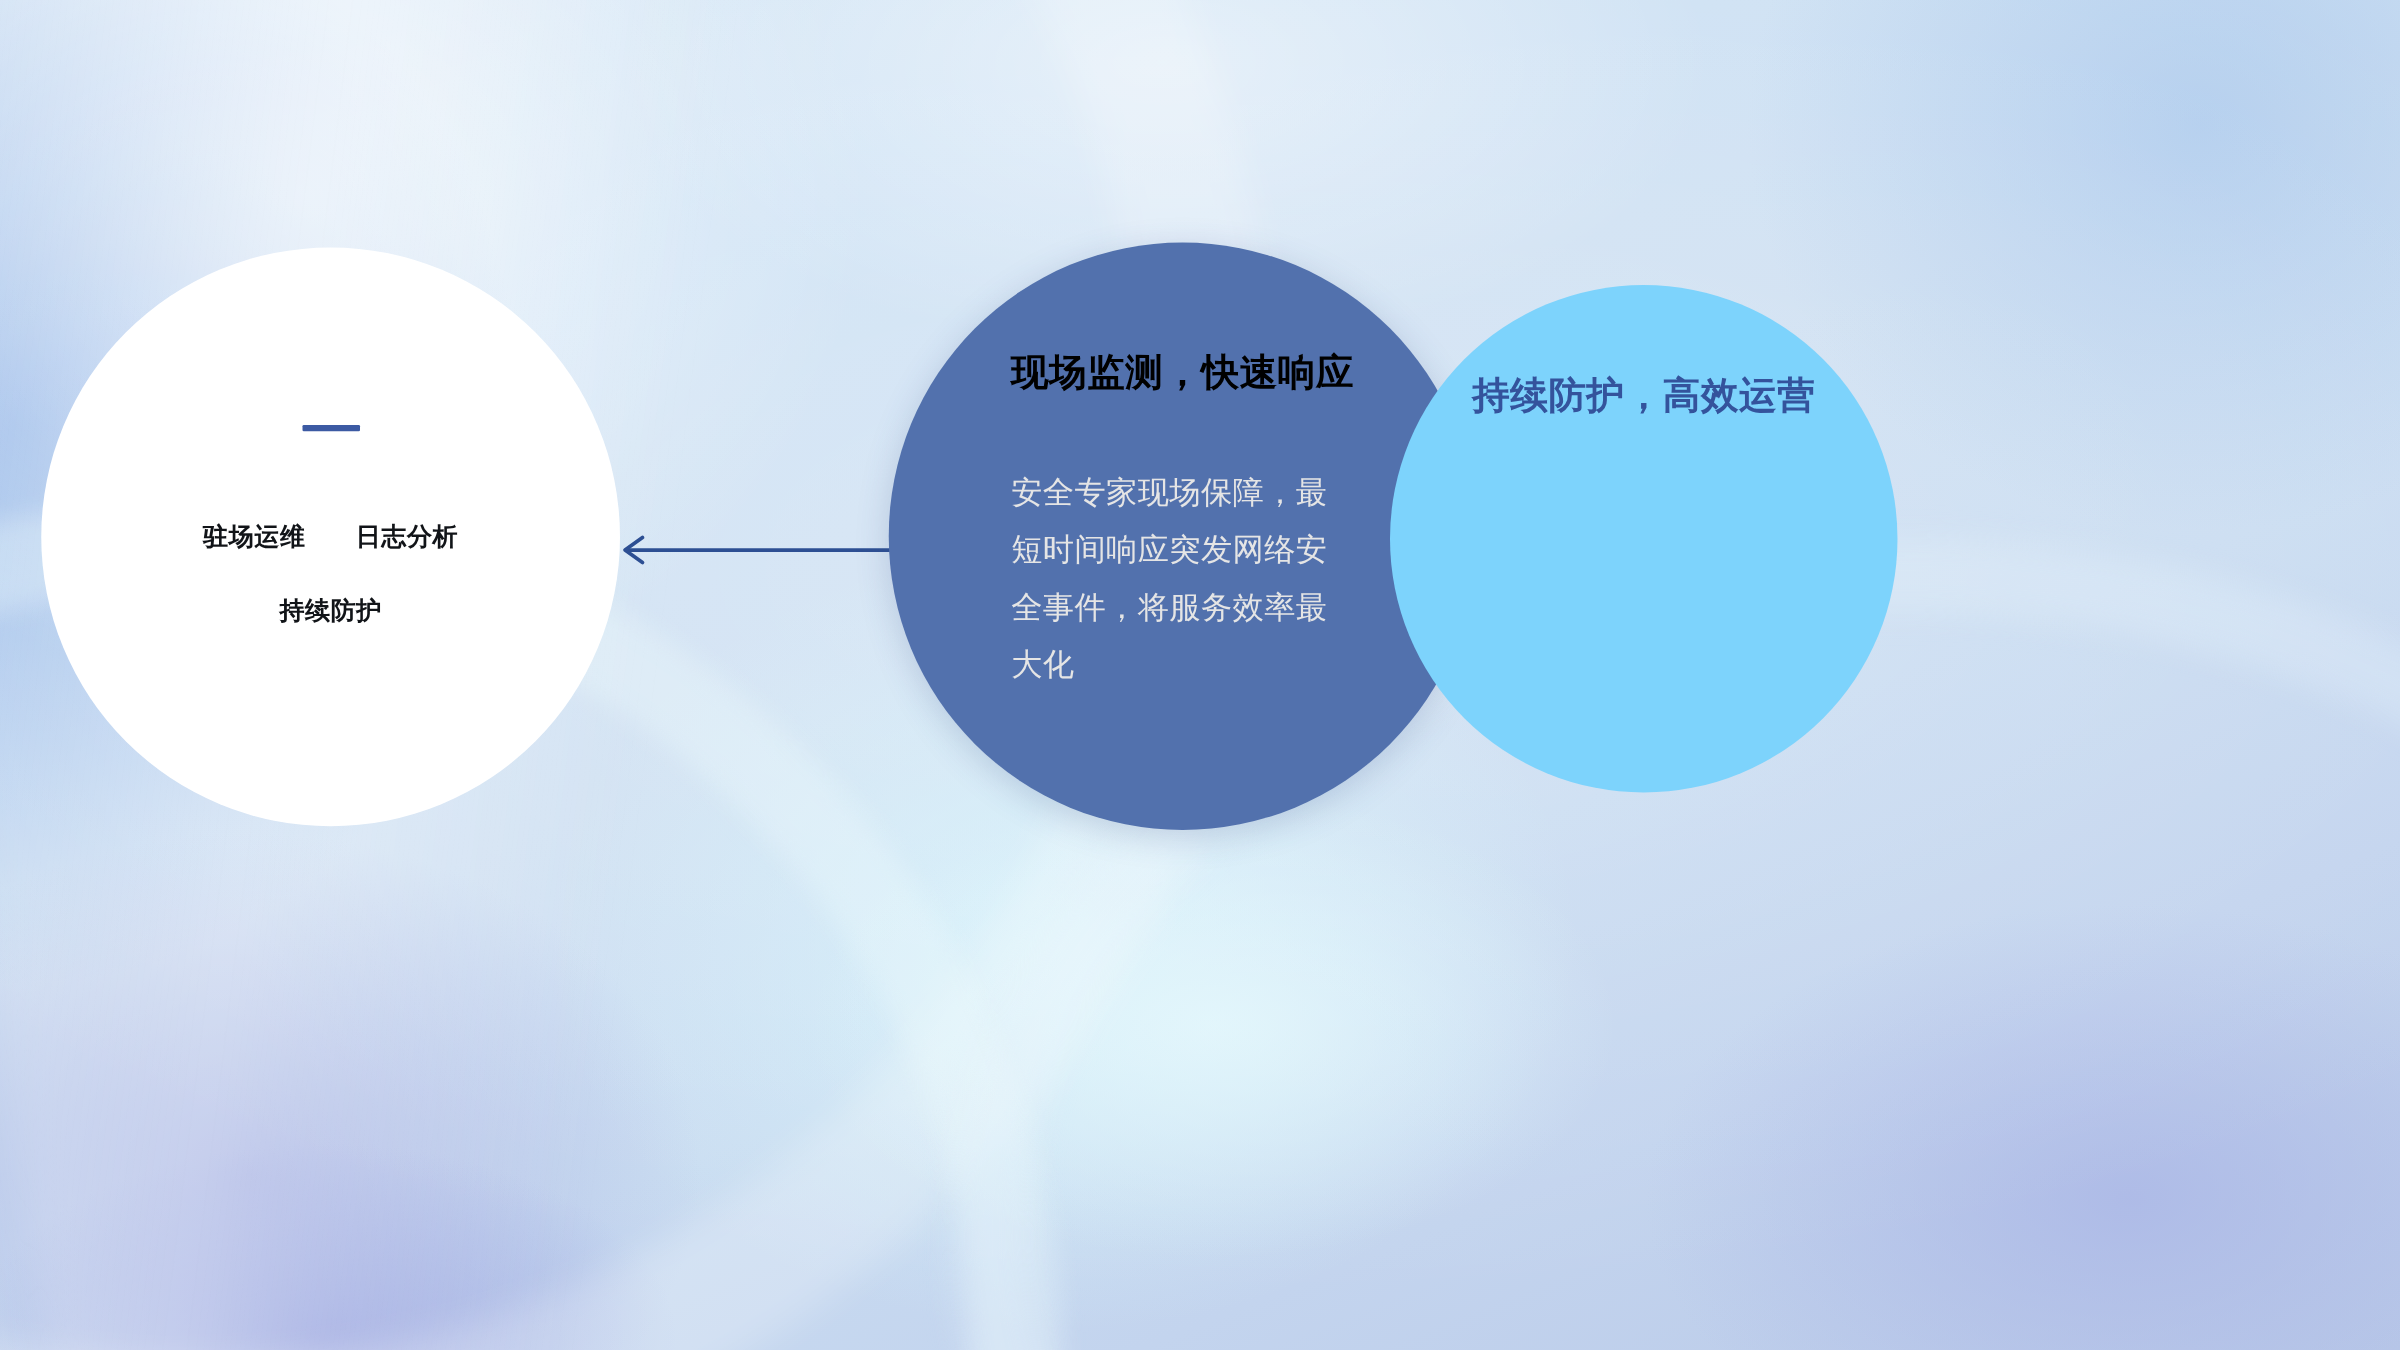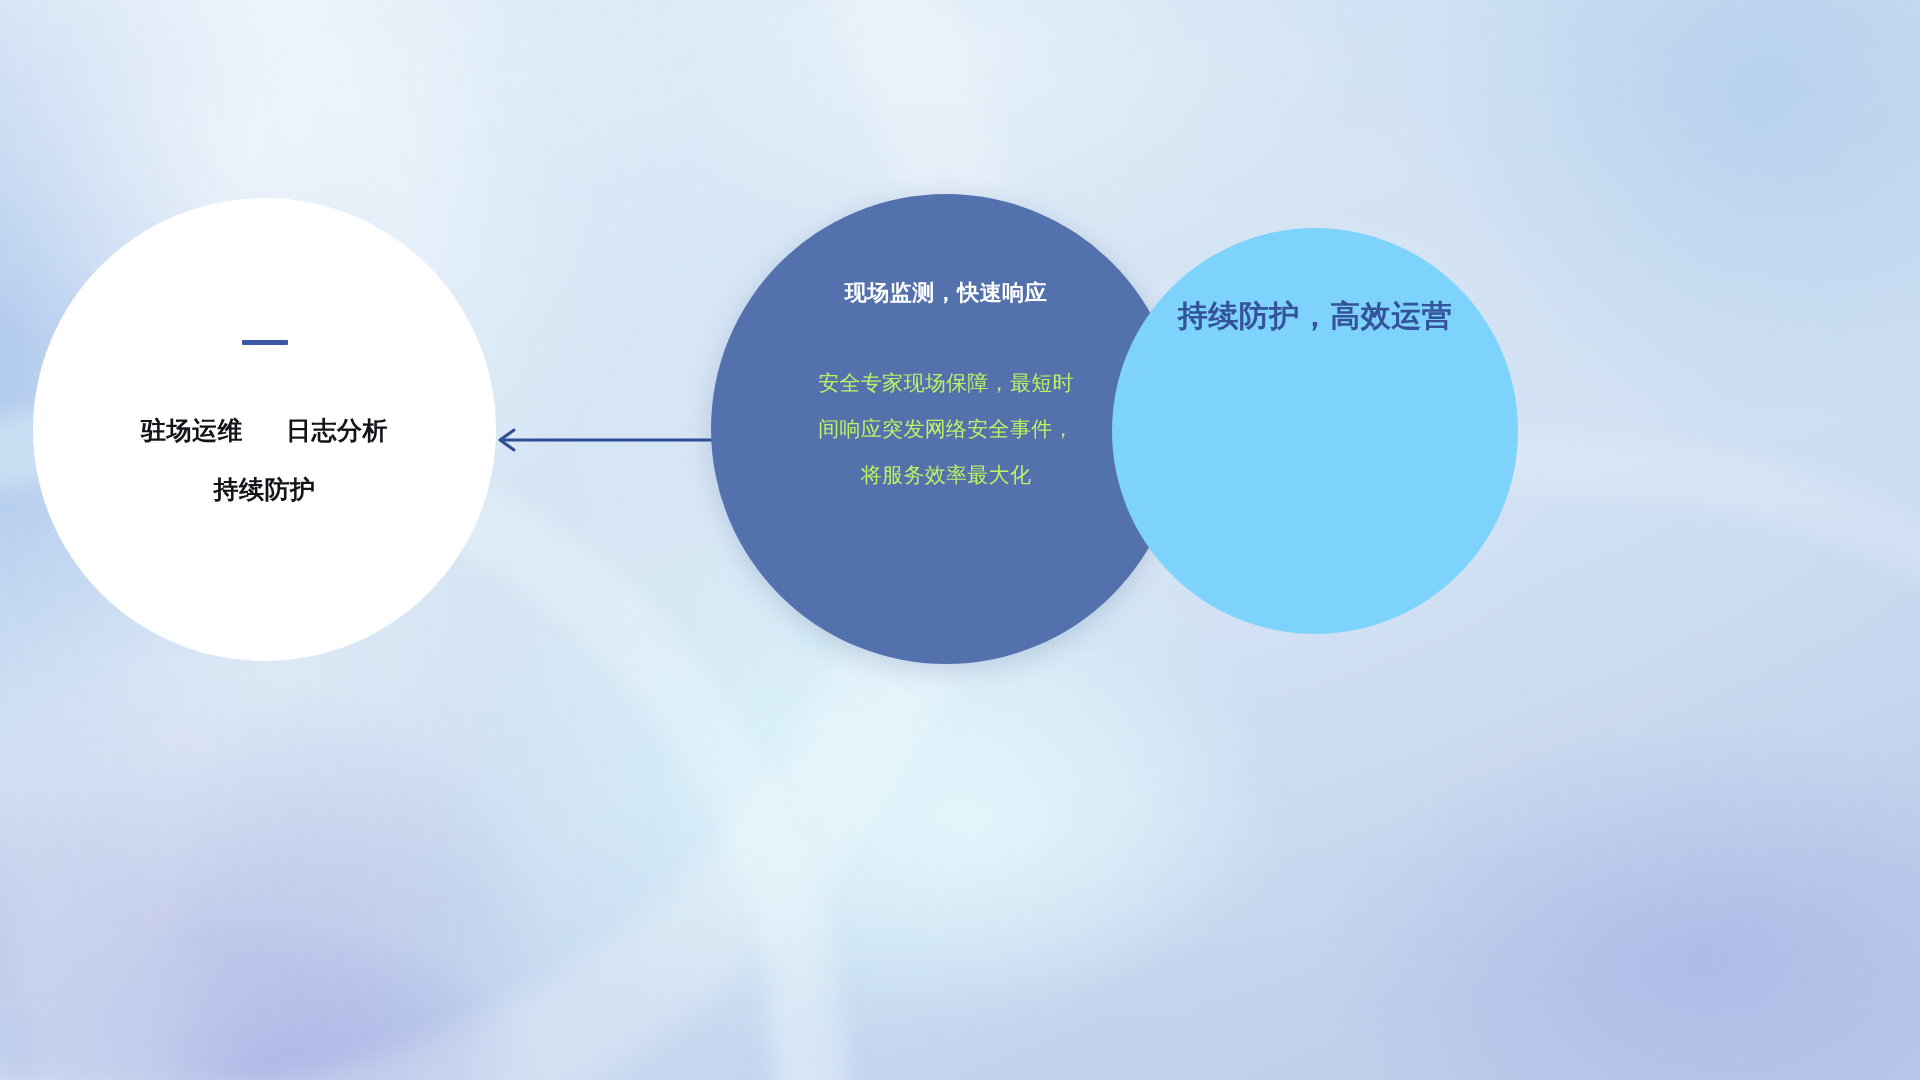--- a/index.html
+++ b/index.html
@@ -80,37 +80,37 @@
     left:33px;top:198px;width:463px;height:463px;
     background:#ffffff;
     display:flex;flex-direction:column;align-items:center;justify-content:center;
   }
   .left-dash{
     width:46px;height:5px;background:#3c5aa3;border-radius:1px;
     margin-bottom:56px;
   }
   .left-lines{
     text-align:center;color:#111418;
-    font-weight:bold;font-size:25px;line-height:59px;letter-spacing:.5px;
+    font-weight:bold;font-size:20px;line-height:59px;letter-spacing:.5px;
   }
   .left-lines .gap{display:inline-block;width:28px;}
 
   #circle-mid{
     left:711px;top:194px;width:470px;height:470px;
     background:#5271ad;
     display:flex;flex-direction:column;align-items:center;justify-content:flex-start;
     padding-top:84px;z-index:3;
     box-shadow:0 6px 26px rgba(62,88,142,.22);
   }
   #circle-mid .title{
-    color:#ffffff;font-weight:bold;font-size:22px;letter-spacing:.5px;
+    color:#000000;font-weight:bold;font-size:30px;letter-spacing:.5px;
     white-space:nowrap;margin-bottom:52px;
   }
   #circle-mid .body{
-    color:#bef264;font-size:21px;line-height:46px;text-align:center;
+    color:#e5e5e5;font-size:25px;line-height:46px;
     width:274px;letter-spacing:.3px;
   }
 
   #circle-right{
     left:1112px;top:228px;width:406px;height:406px;
     background:#7dd3fc;
     display:flex;flex-direction:column;align-items:center;justify-content:flex-start;
     padding-top:68px;z-index:4;
   }
   #circle-right .title{

